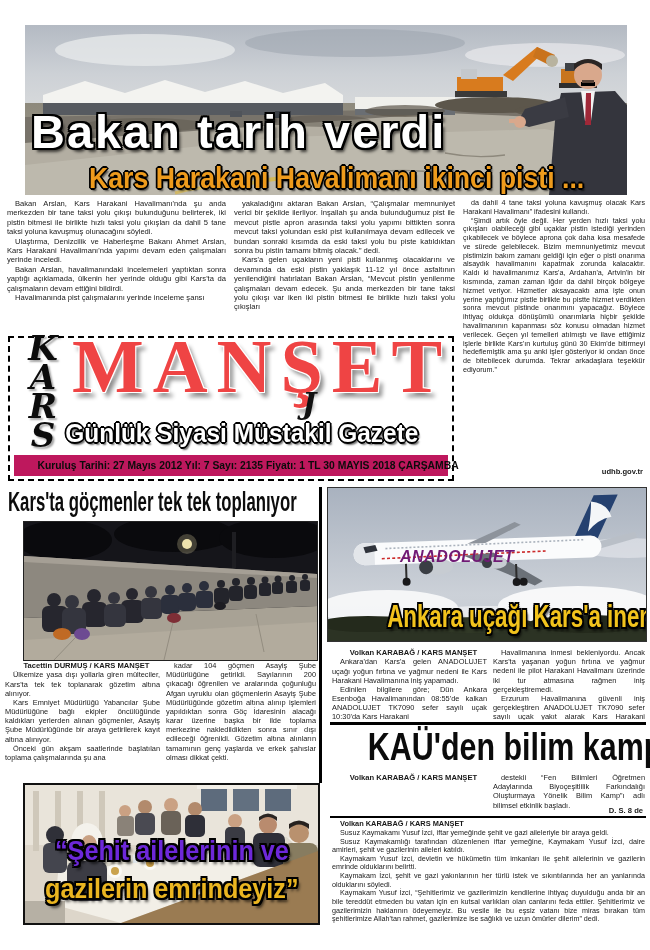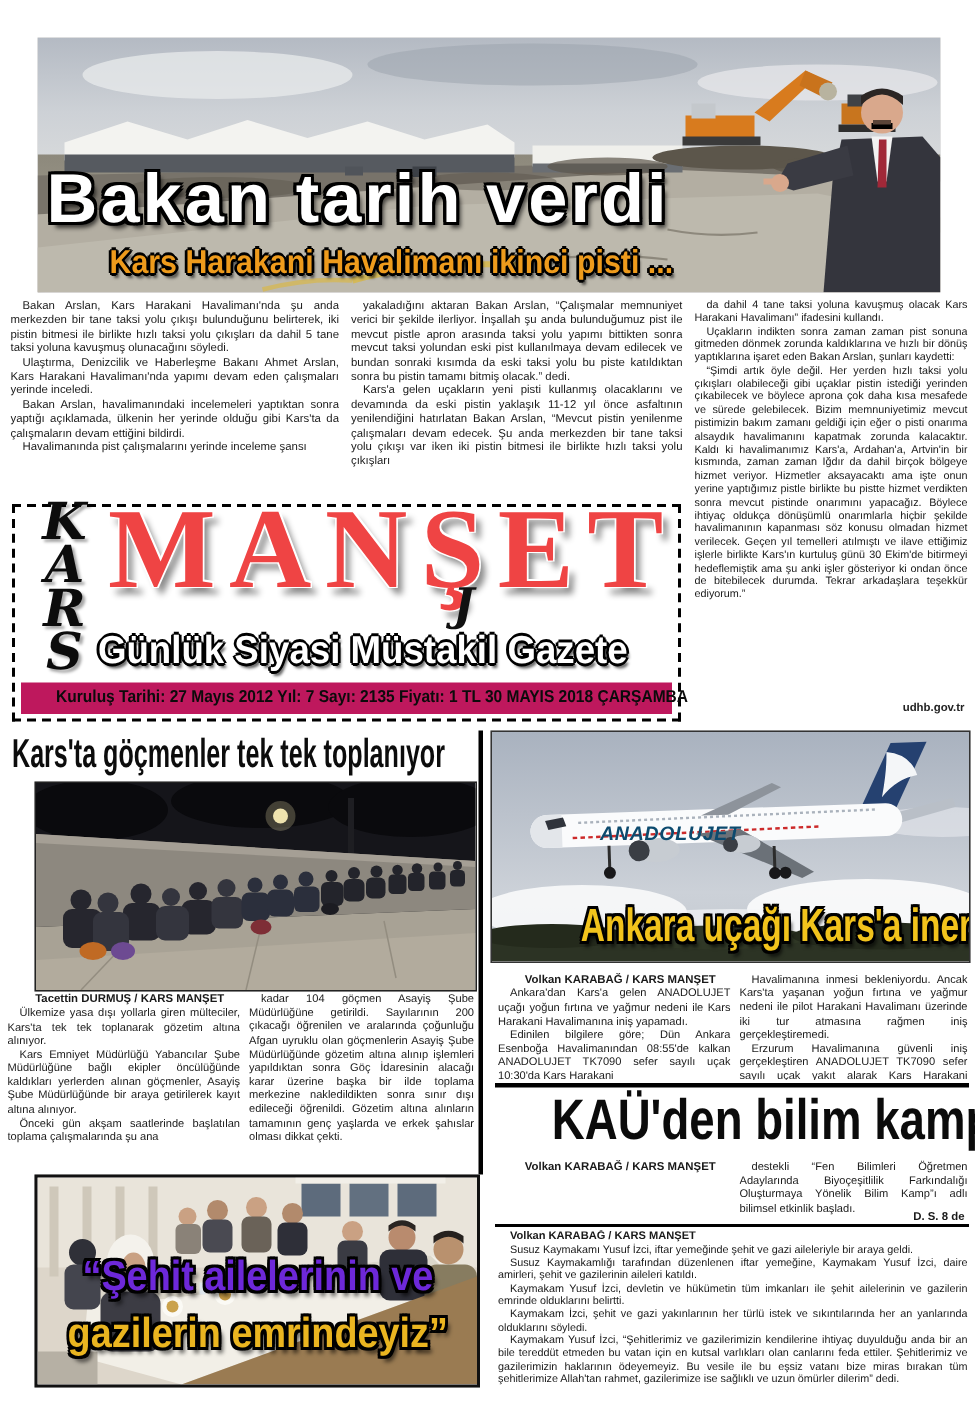--- a/index.html
+++ b/index.html
@@ -119,21 +119,21 @@
         <rect x="484" y="94" width="12" height="4" fill="#d9a88c"></rect>
       </g>
 
       <path d="M330,150 q40,-8 90,-2 M420,128 q30,6 60,2" stroke="#8d887c" stroke-width="1.4" fill="none"></path>
       <path d="M210,162 q50,-14 120,-10" stroke="#d8b84a" stroke-width="4" fill="none" opacity=".85"></path>
       <path d="M150,168 q30,-8 60,-6" stroke="#d8b84a" stroke-width="3" fill="none" opacity=".7"></path>
     </svg>
     <div class="photo-ovl display out-black" style="top:84px;left:6px;font-size:46px;color:#fff;letter-spacing:2px;">
       <span class="cond" style="transform:scaleX(1.02);">Bakan tarih verdi</span>
     </div>
-    <div class="photo-ovl display out-black-sm" style="top:139px;left:0;font-size:22px;color:#ee9b1c;padding-left:48px;">
+    <div class="photo-ovl display out-black-sm" style="top:139px;left:16px;font-size:29px;color:#ee9b1c;padding-left:48px;">
       <span class="cond" style="transform:scaleX(.92);">Kars Harakani Havalimanı ikinci pisti ...</span>
     </div>
   </div>
 
   <div class="copy" style="left:7px;top:199px;width:219px;height:133px;font-size:7.6px;">
     <div>
         <p>Bakan Arslan, Kars Harakani Havalimanı'nda şu anda merkezden bir tane taksi yolu çıkışı bulunduğunu belirterek, iki pistin bitmesi ile birlikte hızlı taksi yolu çıkışları da dahil 5 tane taksi yoluna kavuşmuş olunacağını söyledi.</p>
         <p>Ulaştırma, Denizcilik ve Haberleşme Bakanı Ahmet Arslan, Kars Harakani Havalimanı'nda yapımı devam eden çalışmaları yerinde inceledi.</p>
         <p>Bakan Arslan, havalimanındaki incelemeleri yaptıktan sonra yaptığı açıklamada, ülkenin her yerinde olduğu gibi Kars'ta da çalışmaların devam ettiğini bildirdi.</p>
         <p>Havalimanında pist çalışmalarını yerinde inceleme şansı</p>
@@ -141,21 +141,20 @@
   </div>
   <div class="copy" style="left:234px;top:199px;width:221px;height:133px;font-size:7.6px;">
     <div>
         <p>yakaladığını aktaran Bakan Arslan, “Çalışmalar memnuniyet verici bir şekilde ilerliyor. İnşallah şu anda bulunduğumuz pist ile mevcut pistle apron arasında taksi yolu yapımı bittikten sonra mevcut taksi yolundan eski pist kullanılmaya devam edilecek ve bundan sonraki kısımda da eski taksi yolu bu piste katıldıktan sonra bu pistin tamamı bitmiş olacak.” dedi.</p>
         <p>Kars'a gelen uçakların yeni pisti kullanmış olacaklarını ve devamında da eski pistin yaklaşık 11-12 yıl önce asfaltının yenilendiğini hatırlatan Bakan Arslan, “Mevcut pistin yenilenme çalışmaları devam edecek. Şu anda merkezden bir tane taksi yolu çıkışı var iken iki pistin bitmesi ile birlikte hızlı taksi yolu çıkışları</p>
       </div>
   </div>
   <div class="copy" style="left:463px;top:199px;width:182px;height:268px;font-size:7.2px;line-height:1.22;">
     <div>
         <p>da dahil 4 tane taksi yoluna kavuşmuş olacak Kars Harakani Havalimanı” ifadesini kullandı.</p>
-        <p>Uçakların indikten sonra zaman zaman pist sonuna gitmeden dönmek zorunda kaldıklarına ve hızlı bir dönüş yaptıklarına işaret eden Bakan Arslan, şunları kaydetti:</p>
         <p>“Şimdi artık öyle değil. Her yerden hızlı taksi yolu çıkışları olabileceği gibi uçaklar pistin istediği yerinden çıkabilecek ve böylece aprona çok daha kısa mesafede ve sürede gelebilecek. Bizim memnuniyetimiz mevcut pistimizin bakım zamanı geldiği için eğer o pisti onarıma alsaydık havalimanını kapatmak zorunda kalacaktır. Kaldı ki havalimanımız Kars'a, Ardahan'a, Artvin'in bir kısmında, zaman zaman Iğdır da dahil birçok bölgeye hizmet veriyor. Hizmetler aksayacaktı ama işte onun yerine yaptığımız pistle birlikte bu pistte hizmet verdikten sonra mevcut pistinde onarımını yapacağız. Böylece ihtiyaç oldukça dönüşümlü onarımlarla hiçbir şekilde havalimanının kapanması söz konusu olmadan hizmet verilecek. Geçen yıl temelleri atılmıştı ve ilave ettiğimiz işlerle birlikte Kars'ın kurtuluş günü 30 Ekim'de bitirmeyi hedeflemiştik ama şu anki işler gösteriyor ki ondan önce de bitebilecek durumda. Tekrar arkadaşlara teşekkür ediyorum.”</p>
       </div>
   </div>
   <div class="src" style="left:463px;top:467px;width:180px;">udhb.gov.tr</div>
 
   <div id="masthead">
     <div id="kars-letters">
         <p>K</p>
         <p>A</p>
         <p>R</p>
@@ -376,21 +375,21 @@
           <circle cx="60" cy="76" r="4" fill="#18181a"></circle>
         <line x1="170" y1="62" x2="170" y2="78" stroke="#2c2c2c" stroke-width="2"></line>
           <circle cx="170" cy="80" r="4" fill="#18181a"></circle>
         <circle cx="177" cy="80" r="4" fill="#18181a"></circle>
       </g>
       <rect y="134" width="318" height="19" fill="#2c3324"></rect>
       <ellipse cx="40" cy="136" rx="50" ry="8" fill="#242a1c"></ellipse>
         <ellipse cx="150" cy="137" rx="60" ry="8" fill="#303826"></ellipse>
       <ellipse cx="260" cy="136" rx="60" ry="9" fill="#242a1c"></ellipse>
     </svg>
-    <span class="abs" style="left:72px;top:60px;font-size:13px;font-weight:700;font-style:italic;color:#0c4a6e;letter-spacing:.5px;">ANADOLUJET</span>
+    <span class="abs" style="left:72px;top:60px;font-size:16px;font-weight:700;font-style:italic;color:#701a75;letter-spacing:.5px;">ANADOLUJET</span>
     <div class="photo-ovl display out-black" style="top:113px;text-align:center;font-size:31px;color:#f2c31c;">
       <span class="cond-c" style="transform:scaleX(.72);">Ankara uçağı Kars'a inemedi</span>
     </div>
   </div>
 
   <div class="copy" style="left:332px;top:648px;width:155px;height:72px;">
     <p class="byline">Volkan KARABAĞ / KARS MANŞET</p>
     <div>
         <p>Ankara'dan Kars'a gelen ANADOLUJET uçağı yoğun fırtına ve yağmur nedeni ile Kars Harakani Havalimanına iniş yapamadı.</p>
         <p>Edinilen bilgilere göre; Dün Ankara Esenboğa Havalimanından 08:55'de kalkan ANADOLUJET TK7090 sefer sayılı uçak 10:30'da Kars Harakani</p>

